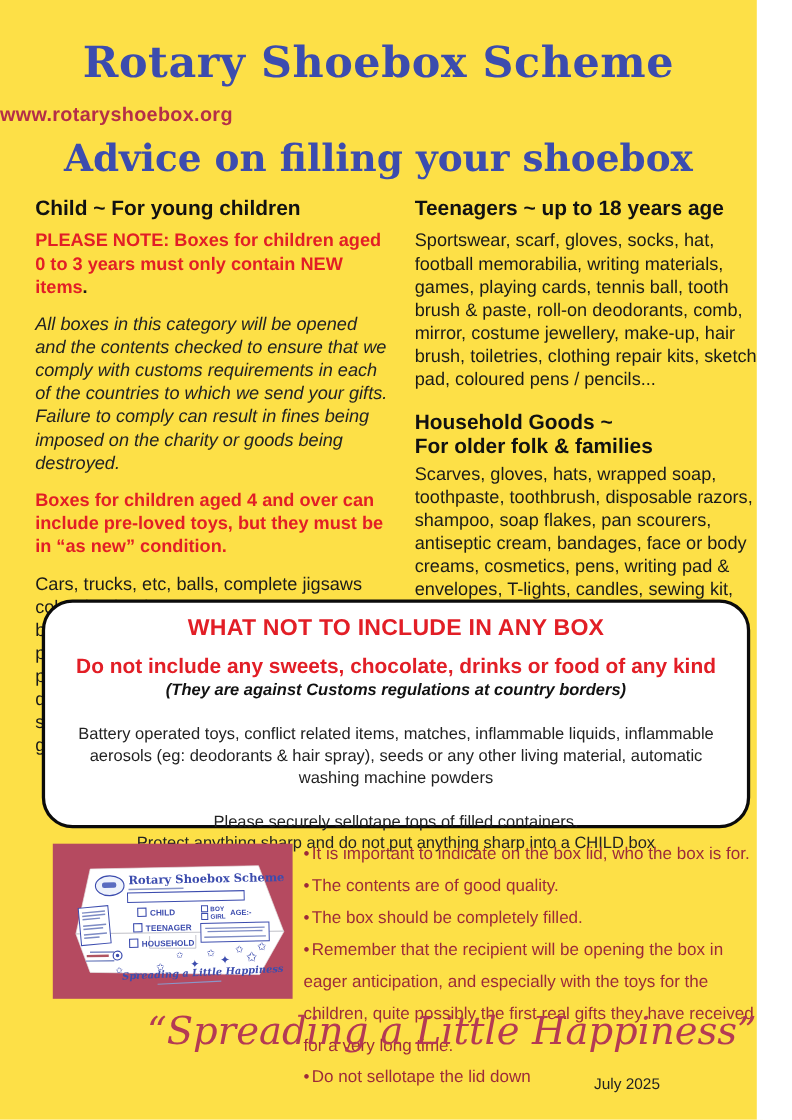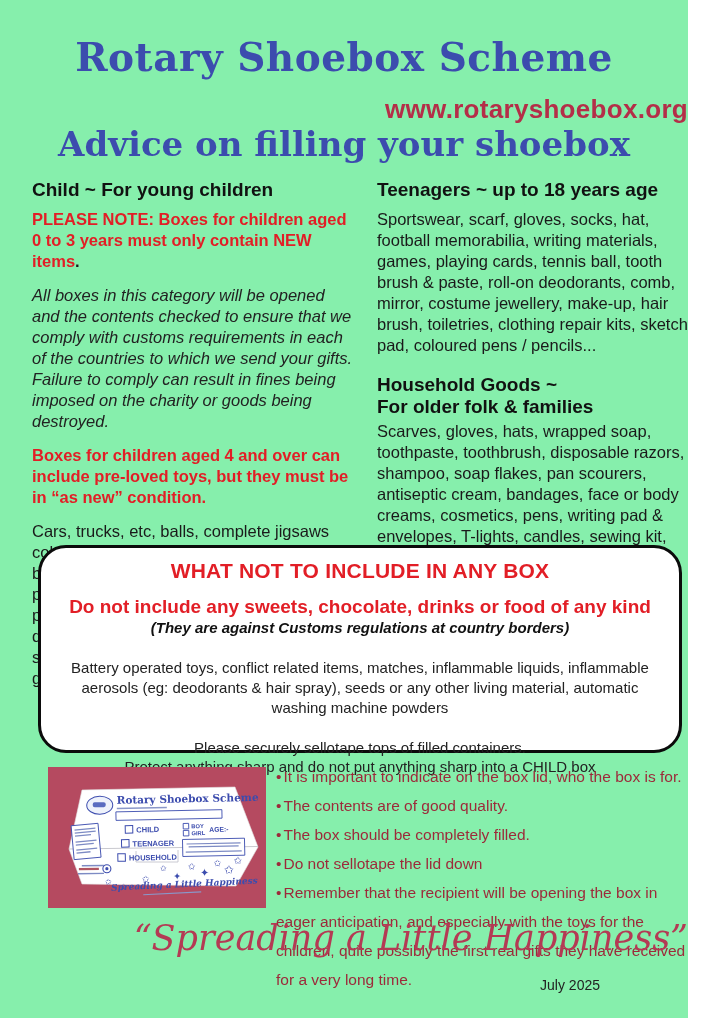--- a/index.html
+++ b/index.html
@@ -1,25 +1,25 @@
 <!DOCTYPE html>
 <html><head>
 <meta charset="utf-8">
 <style>
   html,body{margin:0;padding:0;background:#fff;}
-  .page{position:relative;width:688px;height:1018px;background:#86efac;
+  .page{position:relative;width:688px;height:1018px;background:#fde047;
         font-family:"Liberation Sans", sans-serif;color:#1a1a1a;overflow:hidden;}
 
   
   .main-title{position:absolute;top:34px;left:0;width:100%;text-align:center;
 mal    font-family:"DejaVu Serif", serif;}
   .main-title{font-family:"DejaVu Serif", serif;font-size:39px;font-weight:700;
     color:#3c4cae;letter-spacing:.5px;}
-  .site-url{position:absolute;top:94px;left:0;width:100%;text-align:right;
-    font-size:26px;font-weight:700;color:#b42e48;letter-spacing:.3px;}
+  .site-url{position:absolute;top:94px;left:0;width:100%;text-align:left;
+    font-size:18px;font-weight:700;color:#b42e48;letter-spacing:.3px;}
   .subtitle{position:absolute;top:124px;left:0;width:100%;text-align:center;
     font-family:"DejaVu Serif", serif;font-size:34px;font-weight:700;color:#3c4cae;}
 
   
   .col{position:absolute;top:179px;}
   .col-left{left:32px;width:323px;}
   .col-right{left:377px;width:326px;}
   .col h3{margin:0 0 8px 0;font-size:19px;line-height:22px;color:#111;}
   .col p{margin:0 0 13px 0;font-size:16.5px;line-height:21px;}
   .red-bold{color:#e21e26;font-weight:700;margin-top:27px;}
@@ -161,20 +161,20 @@
         <text class="serif" x="63" y="123" font-size="9" font-weight="bold" font-style="italic" fill="#3c4cae" transform="rotate(-2 63 123)">Spreading a Little Happiness</text>
         <rect x="95" y="127" width="58" height="1.1" fill="#8a97c9" transform="rotate(-2 95 127)"></rect>
       </g>
     </svg>
   </div>
 
   <ul class="tips">
     <li>It is important to indicate on the box lid, who the box is for.</li>
     <li>The contents are of good quality.</li>
     <li>The box should be completely filled.</li>
+    <li>Remember that the recipient will be opening the box in eager anticipation, and especially with the toys for the children, quite possibly the first real gifts they have received for a very long time.</li>
     <li>Do not sellotape the lid down</li>
-    <li>Remember that the recipient will be opening the box in eager anticipation, and especially with the toys for the children, quite possibly the first real gifts they have received for a very long time.</li>
   </ul>
 
   <div class="quote">“Spreading a Little Happiness”</div>
   <div class="doc-date">July 2025</div>
 
 </div>
 
 </body></html>

